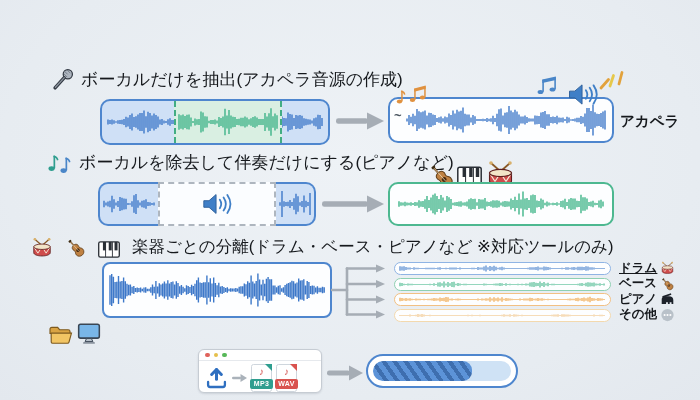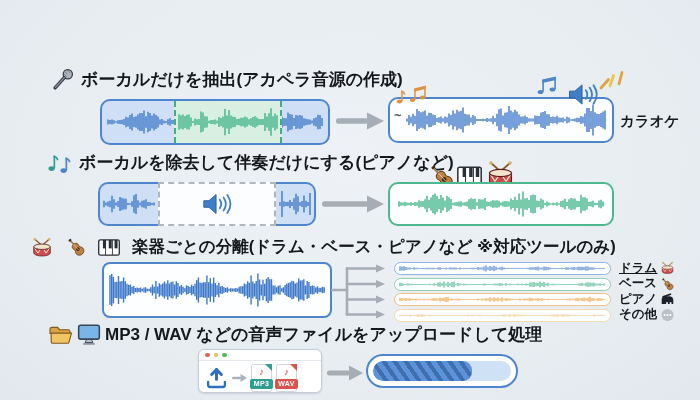--- a/index.html
+++ b/index.html
@@ -1,20 +1,20 @@
 <!DOCTYPE html>
 <html><head>
 <meta charset="utf-8">
 <style>
   html,body{margin:0;padding:0;}
   body{font-family:"Liberation Sans","DejaVu Sans",sans-serif;}
   .stage{position:relative;width:700px;height:400px;overflow:hidden;
          background:radial-gradient(ellipse at 50% 40%, #eef2f6 0%, #e7ecf1 70%, #e3e8ee 100%);
          color:#15181c;}
-  .hdr{position:absolute;display:flex;align-items:center;gap:6px;font-weight:bold;
+  .hdr{position:absolute;display:flex;align-items:flex-end;gap:6px;font-weight:normal;
        font-size:17px;white-space:nowrap;}
   .hdr .ic{display:inline-block;flex:0 0 auto;}
   [data-icon] svg{width:100%;height:100%;display:block;}
   .panel{position:absolute;box-sizing:border-box;border-radius:10px;}
   .wave{position:absolute;overflow:hidden;}
   .wave svg{display:block;}
   
   .p1{left:100px;top:99px;width:230px;height:46px;background:#cfe0f6;border:2px solid #4e86ce;}
   .p1-wave{left:5px;right:5px;top:3px;bottom:3px;}
   .p1-voc{position:absolute;left:72px;top:0;bottom:0;width:104px;background:#d9efe2;
@@ -107,21 +107,21 @@
   </svg>
 
   <div class="panel o1">
     <span class="tilde">~</span>
     <div class="wave o1-wave">
         <svg width="200" height="36">
           <path d="M1 16.6V19.4M3 13.1V22.9M5 14.8V21.2M7 11.7V24.3M9 13.8V22.2M11 7.1V28.9M13 9.2V26.8M15 10.3V25.7M17 9.6V26.4M19 8.5V27.5M21 13.6V22.4M23 10.8V25.2M25 10.9V25.1M27 12.4V23.6M29 13.1V22.9M31 16.1V19.9M33 15.2V20.8M35 14.6V21.4M37 16.3V19.7M39 14.4V21.6M41 15.2V20.8M43 11.5V24.5M45 12.9V23.1M47 8.5V27.5M49 11.6V24.4M51 7.8V28.2M53 9.5V26.5M55 8.7V27.3M57 5.6V30.4M59 11.8V24.2M61 12.6V23.4M63 12.4V23.6M65 15.4V20.6M67 13.0V23.0M69 14.3V21.7M71 17.0V19.0M73 17.1V18.9M75 17.0V19.0M77 16.8V19.2M79 17.1V18.9M81 16.0V20.0M83 16.8V19.2M85 16.2V19.8M87 13.8V22.2M89 15.9V20.1M91 11.8V24.2M93 7.3V28.7M95 6.4V29.6M97 13.6V22.4M99 10.7V25.3M101 10.3V25.7M103 4.0V32.0M105 8.5V27.5M107 10.2V25.8M109 7.7V28.3M111 9.4V26.6M113 12.4V23.6M115 14.4V21.6M117 14.5V21.5M119 13.5V22.5M121 15.1V20.9M123 16.2V19.8M125 16.5V19.5M127 16.4V19.6M129 13.4V22.6M131 13.8V22.2M133 13.9V22.1M135 10.4V25.6M137 10.1V25.9M139 9.1V26.9M141 12.2V23.8M143 12.3V23.7M145 15.0V21.0M147 14.4V21.6M149 14.9V21.1M151 13.8V22.2M153 15.5V20.5M155 15.8V20.2M157 15.6V20.4M159 16.9V19.1M161 14.7V21.3M163 15.6V20.4M165 17.2V18.8M167 17.1V18.9M169 16.4V19.6M171 15.7V20.3M173 15.7V20.3M175 14.0V22.0M177 14.8V21.2M179 11.6V24.4M181 5.9V30.1M183 5.9V30.1M185 9.1V26.9M187 2.4V33.6M189 10.3V25.7M191 11.7V24.3M193 12.1V23.9M195 11.0V25.0M197 9.6V26.4M199 8.6V27.4" stroke="#3d78c9" stroke-width="1.4" fill="none"></path>
         </svg>
       </div>
   </div>
-  <div class="side-label" style="left:620px;top:112px;">カラオケ</div>
+  <div class="side-label" style="left:620px;top:112px;">アカペラ</div>
 
   <span class="deco" style="left:394px;top:82px;width:40px;height:24px;" data-icon="notes-duo-orange-icon">
       <svg viewBox="0 0 40 24">
         <g fill="#e0913f">
           <ellipse cx="5.5" cy="19.5" rx="2.7" ry="2"></ellipse>
           <rect x="7.2" y="8.5" width="1.5" height="11" rx=".7"></rect>
           <path d="M7.2 8.5q3.8.7 4.2 3.9l-1.4.4q-.3-2.5-2.8-2.9z"></path>
           <ellipse cx="18.5" cy="18" rx="2.7" ry="2"></ellipse>
           <ellipse cx="28.5" cy="15.5" rx="2.7" ry="2"></ellipse>
           <rect x="20.2" y="6.5" width="1.5" height="11.5" rx=".7"></rect>
@@ -385,21 +385,20 @@
           <path d="M3.2 9.5h21.3l-2.6 9.5q-.3 1.2-1.6 1.2H4.8q-1.3 0-1.5-1.2z" fill="#f2c564" stroke="#7e5a1e" stroke-width="1.2"></path>
         </svg>
       </span>
     <span class="ic" style="width:24px;height:22px;" data-icon="computer-icon">
         <svg viewBox="0 0 24 23">
           <rect x="1.2" y="1.2" width="21.6" height="14.6" rx="2" fill="#79b6e8" stroke="#3a4654" stroke-width="1.6"></rect>
           <path d="M9.5 16.2l-1.6 3.2h8.2l-1.6-3.2z" fill="#b9c2cc" stroke="#3a4654" stroke-width="1"></path>
           <rect x="5.8" y="19.8" width="12.4" height="2" rx="1" fill="#8a939e"></rect>
         </svg>
       </span>
-    <span>MP3 / WAV などの音声ファイルをアップロードして処理</span>
   </div>
 
   <div class="window">
     <div class="titlebar">
       <span class="dot" style="background:#e0635c;"></span>
       <span class="dot" style="background:#e5c04b;"></span>
       <span class="dot" style="background:#57b858;"></span>
     </div>
     <div class="win-content">
       <span style="width:23px;height:24px;display:block;" data-icon="upload-icon">

